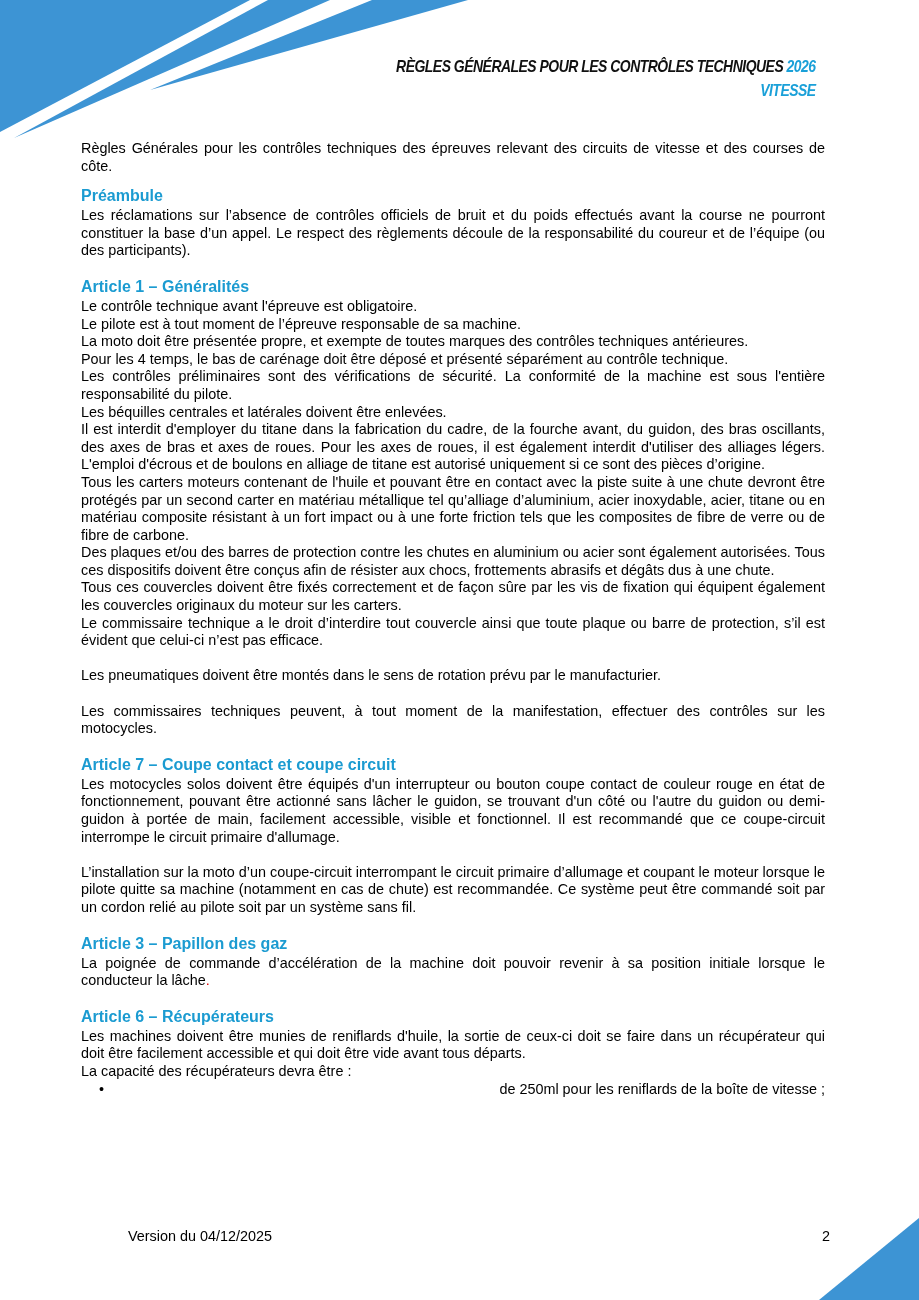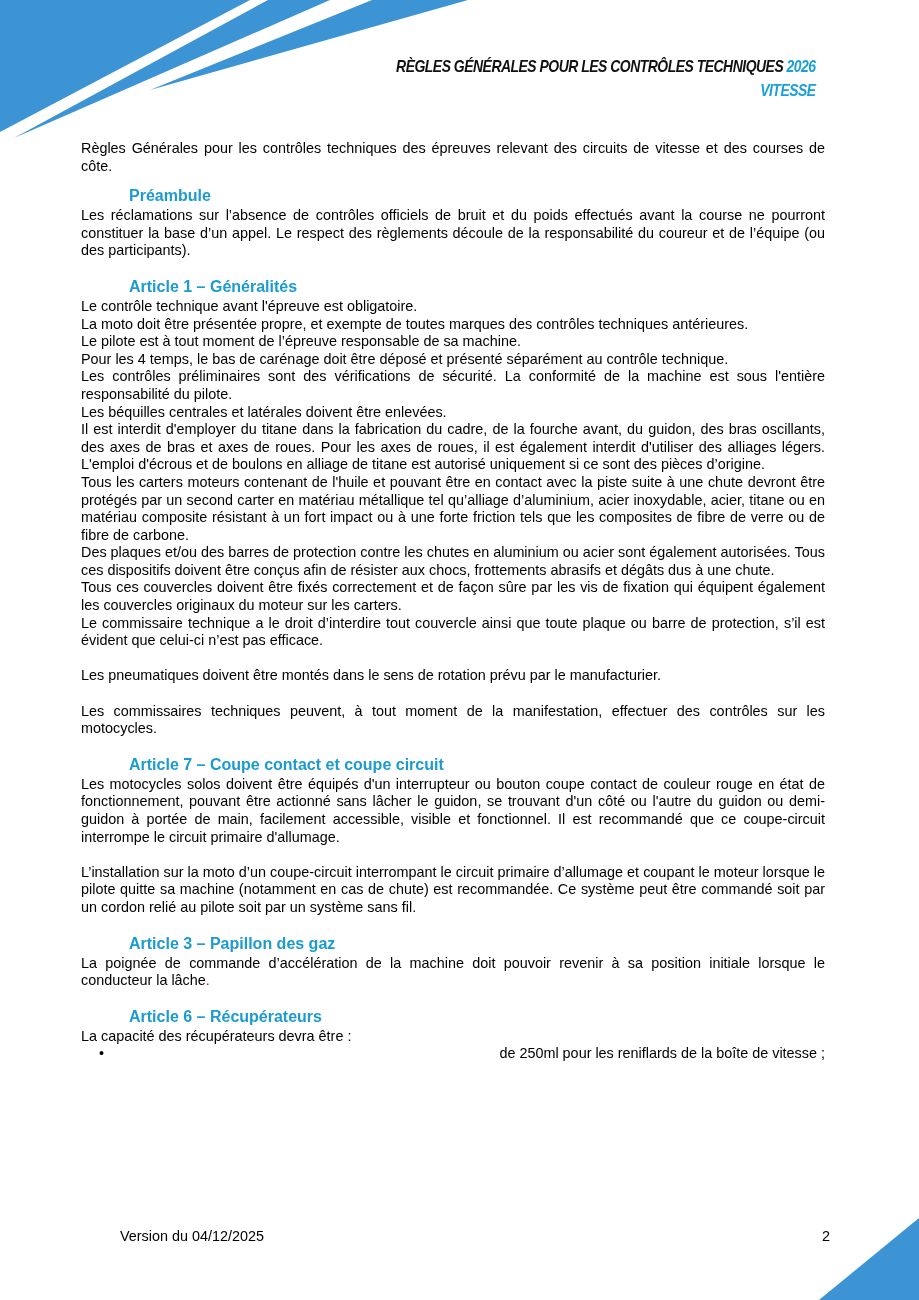--- a/index.html
+++ b/index.html
@@ -9,26 +9,26 @@
     .header { position: absolute; right: 103px; top: 55px; text-align: right; font-family: "Liberation Sans", sans-serif; font-weight: bold; font-style: italic; line-height: 24px; letter-spacing: -0.6px; }
     .header .line1 { font-size: 17px; color: #111; transform: scaleX(0.82); transform-origin: right center; white-space: nowrap; display: block; }
     .header .year { color: #1aa0d8; }
     .header .line2 { font-size: 17px; color: #1aa0d8; transform: scaleX(0.82); transform-origin: right center; display: block; }
     .content { position: absolute; left: 81px; top: 140px; width: 744px; font-size: 14.4px; line-height: 17.6px; }
     .content p { margin: 0; text-align: justify; }
     .gap { height: 17.6px; }
     h2 { margin: 0; color: #1b9bd1; font-size: 16px; font-weight: bold; line-height: 20px; }
     .intro { margin-bottom: 11px !important; }
     .sec { margin-top: 11px; }
-    .sec h2 { margin-bottom: 1px; margin-left: 48px; }
+    .sec h2 { margin-bottom: 1px; }
     .red-dot { color: #e00000; }
     ul.bullets { margin: 0; padding: 0; list-style: none; text-align: right; }
     ul.bullets li { position: relative; padding-left: 39px; }
     ul.bullets li::before { content: "\2022"; position: absolute; left: 18px; top: 0; }
-    .footer-version { position: absolute; left: 120px; top: 1228px; font-size: 14.4px; }
+    .footer-version { position: absolute; left: 128px; top: 1228px; font-size: 14.4px; }
     .footer-page { position: absolute; left: 822px; top: 1228px; font-size: 14.4px; }
   </style>
 </head>
 <body>
 
 <svg class="deco-top" viewBox="0 0 480 150">
   <polygon points="0,0 250,0 0,132" fill="#3d94d4"></polygon>
   <polygon points="268,0 330,0 14,138" fill="#3d94d4"></polygon>
   <polygon points="372,0 468,0 150,90" fill="#3d94d4"></polygon>
 </svg>
@@ -42,22 +42,22 @@
   <p class="intro">Règles Générales pour les contrôles techniques des épreuves relevant des circuits de vitesse et des courses de côte.</p>
 
   <div class="sec">
     <h2>Préambule</h2>
     <p>Les réclamations sur l’absence de contrôles officiels de bruit et du poids effectués avant la course ne pourront constituer la base d’un appel. Le respect des règlements découle de la responsabilité du coureur et de l’équipe (ou des participants).</p>
   </div>
 
   <div class="sec" style="margin-top:17px">
     <h2>Article 1 – Généralités</h2>
     <p>Le contrôle technique avant l'épreuve est obligatoire.</p>
+    <p>Le pilote est à tout moment de l’épreuve responsable de sa machine.</p>
     <p>La moto doit être présentée propre, et exempte de toutes marques des contrôles techniques antérieures.</p>
-    <p>Le pilote est à tout moment de l’épreuve responsable de sa machine.</p>
     <p>Pour les 4 temps, le bas de carénage doit être déposé et présenté séparément au contrôle technique.</p>
     <p>Les contrôles préliminaires sont des vérifications de sécurité. La conformité de la machine est sous l'entière responsabilité du pilote.</p>
     <p>Les béquilles centrales et latérales doivent être enlevées.</p>
     <p>Il est interdit d'employer du titane dans la fabrication du cadre, de la fourche avant, du guidon, des bras oscillants, des axes de bras et axes de roues. Pour les axes de roues, il est également interdit d'utiliser des alliages légers. L'emploi d'écrous et de boulons en alliage de titane est autorisé uniquement si ce sont des pièces d’origine.</p>
     <p>Tous les carters moteurs contenant de l'huile et pouvant être en contact avec la piste suite à une chute devront être protégés par un second carter en matériau métallique tel qu’alliage d’aluminium, acier inoxydable, acier, titane ou en matériau composite résistant à un fort impact ou à une forte friction tels que les composites de fibre de verre ou de fibre de carbone.</p>
     <p>Des plaques et/ou des barres de protection contre les chutes en aluminium ou acier sont également autorisées. Tous ces dispositifs doivent être conçus afin de résister aux chocs, frottements abrasifs et dégâts dus à une chute.</p>
     <p>Tous ces couvercles doivent être fixés correctement et de façon sûre par les vis de fixation qui équipent également les couvercles originaux du moteur sur les carters.</p>
     <p>Le commissaire technique a le droit d’interdire tout couvercle ainsi que toute plaque ou barre de protection, s’il est évident que celui-ci n’est pas efficace.</p>
     <div class="gap"></div>
     <p>Les pneumatiques doivent être montés dans le sens de rotation prévu par le manufacturier.</p>
@@ -72,20 +72,21 @@
     <p>L’installation sur la moto d’un coupe-circuit interrompant le circuit primaire d’allumage et coupant le moteur lorsque le pilote quitte sa machine (notamment en cas de chute) est recommandée. Ce système peut être commandé soit par un cordon relié au pilote soit par un système sans fil.</p>
   </div>
 
   <div class="sec" style="margin-top:17px">
     <h2>Article 3 – Papillon des gaz</h2>
     <p><span>La poignée de commande d’accélération de la machine doit pouvoir revenir à sa position initiale lorsque le conducteur la lâche</span><span class="red-dot">.</span></p>
   </div>
 
   <div class="sec" style="margin-top:17px">
     <h2>Article 6 – Récupérateurs</h2>
+    <p>Les machines doivent être munies de reniflards d'huile, la sortie de ceux-ci doit se faire dans un récupérateur qui doit être facilement accessible et qui doit être vide avant tous départs.</p>
     <p>La capacité des récupérateurs devra être :</p>
     <ul class="bullets">
       <li>de 250ml pour les reniflards de la boîte de vitesse ;</li>
     </ul>
   </div>
 </div>
 
 <div class="footer-version">Version du 04/12/2025</div>
 <div class="footer-page">2</div>
 

